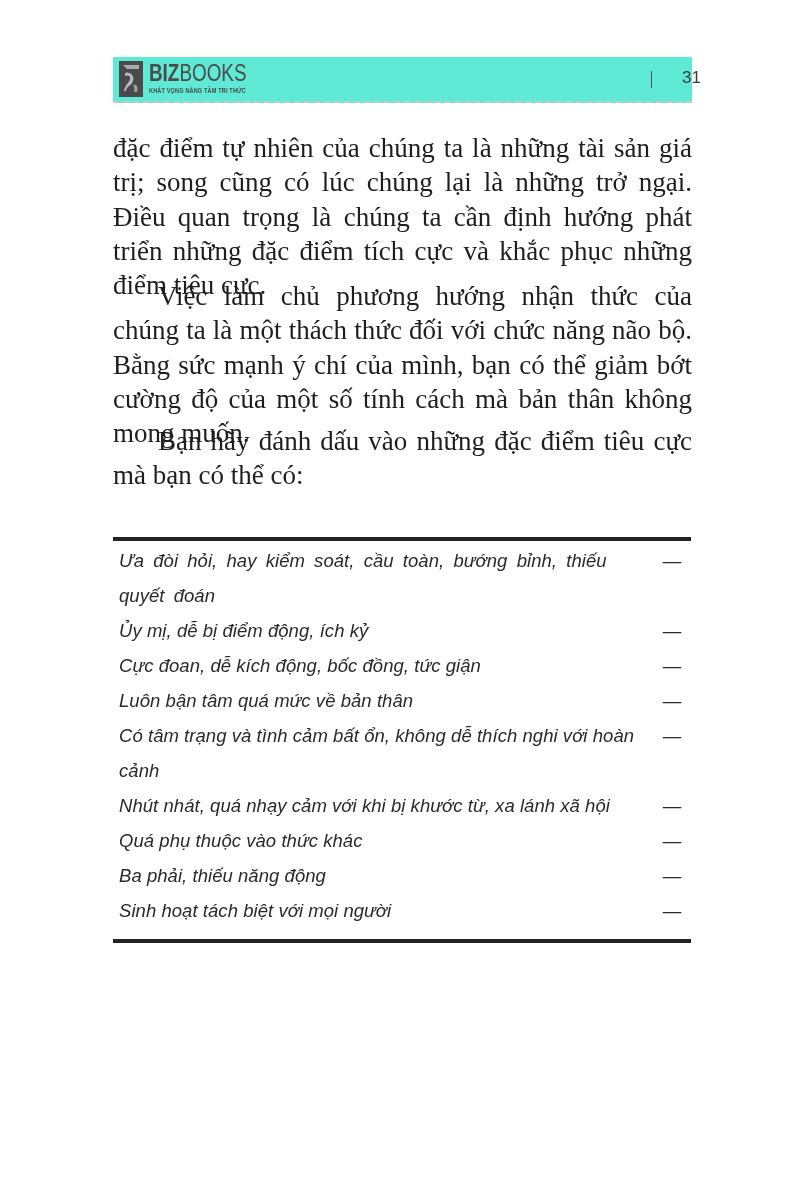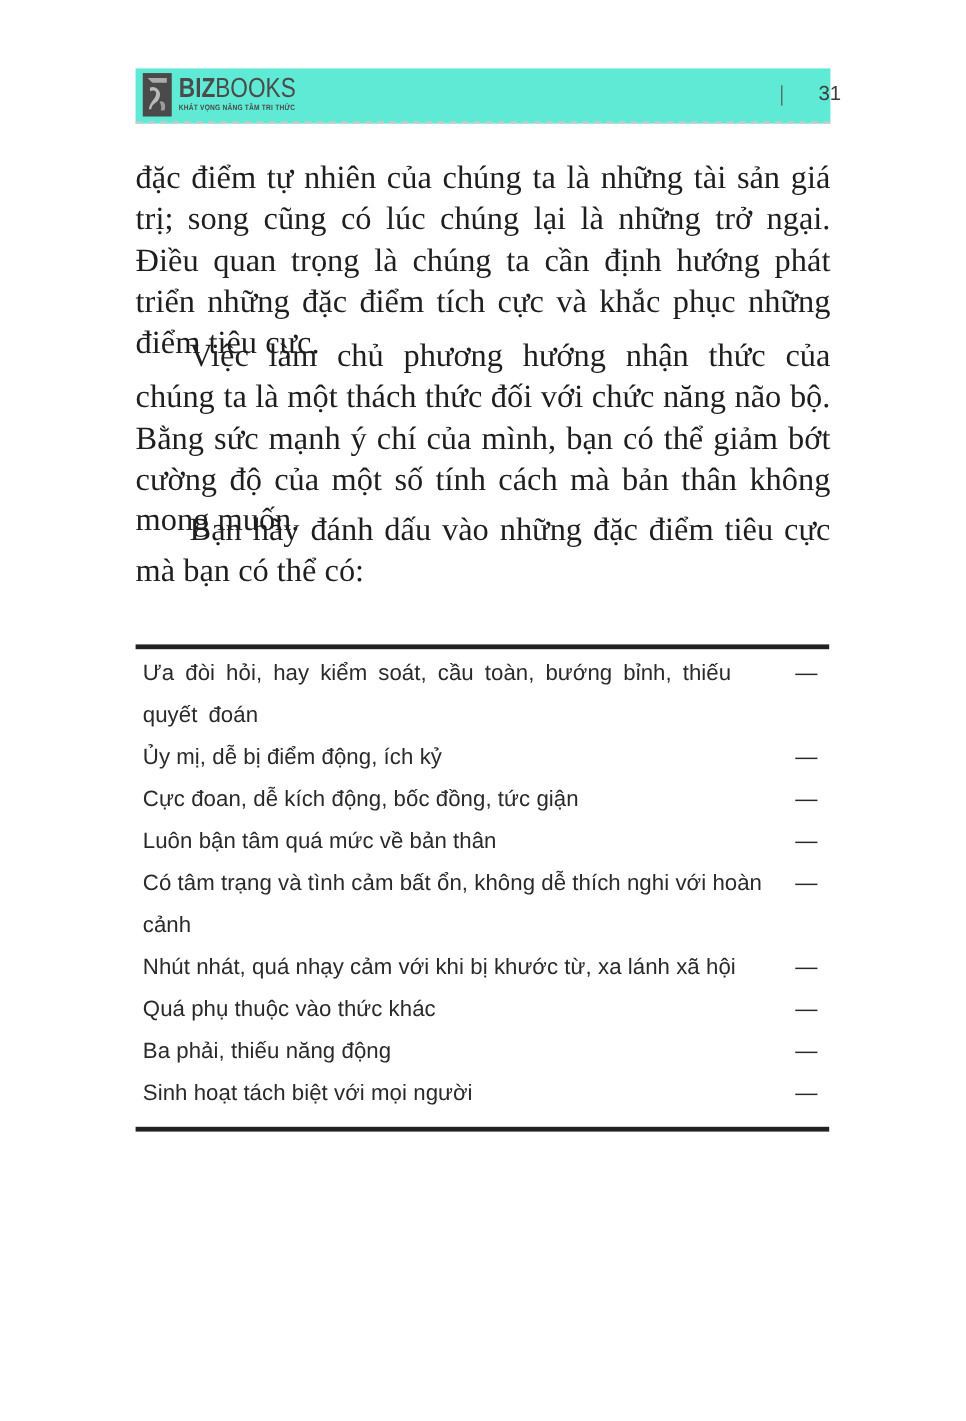--- a/index.html
+++ b/index.html
@@ -42,21 +42,21 @@
       text-align-last: left;
     }
     .p1 { top: 131px; }
     .p2 { top: 279px; text-indent: 45px; }
     .p3 { top: 424px; text-indent: 45px; }
 
     .table-wrap {
       position: absolute; left: 113px; top: 537px; width: 578px;
       border-top: 4px solid #222; border-bottom: 4px solid #222;
     }
-    table { border-collapse: collapse; width: 100%; }
+    table { border-collapse: collapse; width: 100%; font-style: italic; }
     td {
       font-family: "Liberation Sans", sans-serif; font-size: 18.5px; line-height: 35px;
       color: #2a2a2a; vertical-align: top; padding: 0;
     }
     td.item { padding-left: 6px; padding-right: 8px; }
     td.mark { width: 38px; text-align: center; }
     tr:first-child td { padding-top: 2px; }
     tr:last-child td { padding-bottom: 11px; }
     .item-text { letter-spacing: 0.05px; }
     .row-wide .item-text { word-spacing: 4px; }

